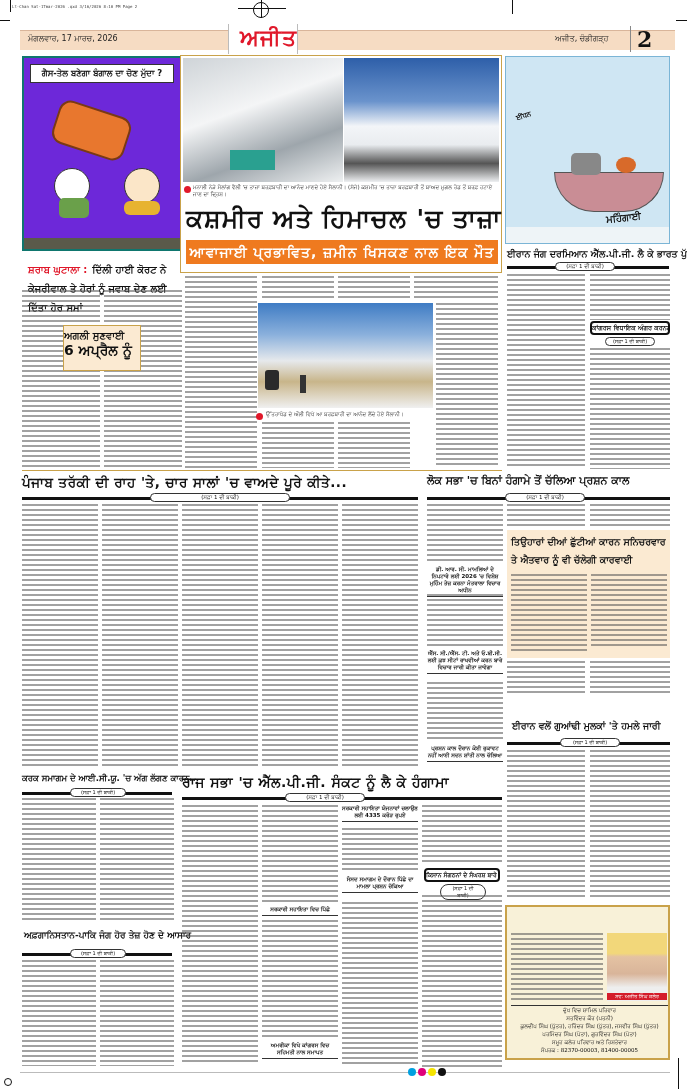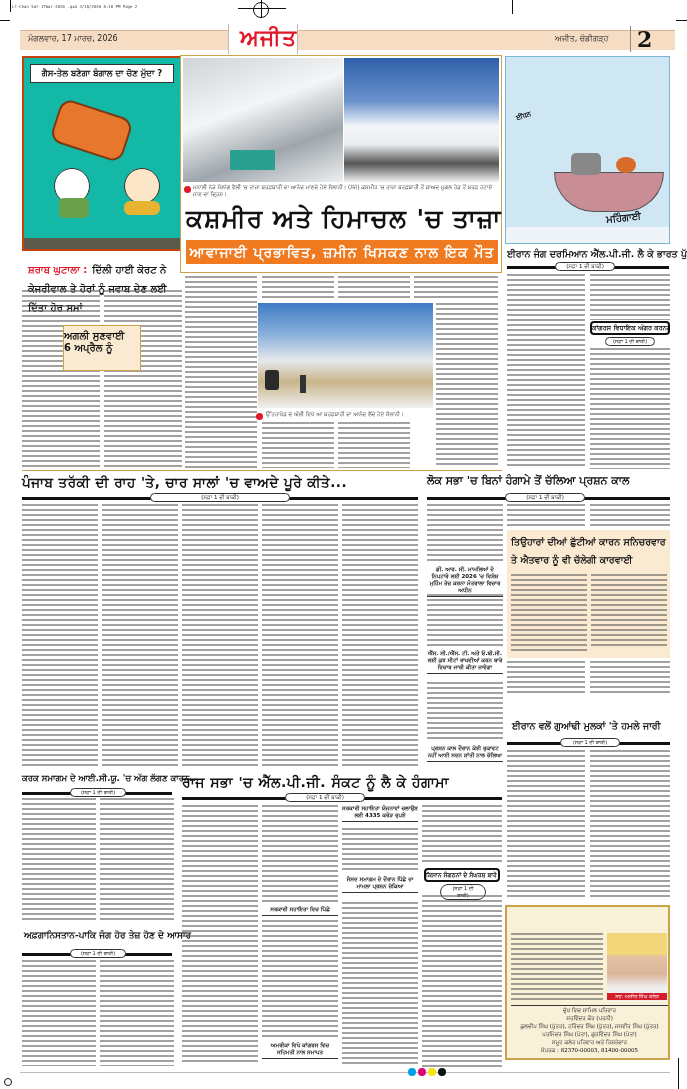--- a/index.html
+++ b/index.html
@@ -6,21 +6,21 @@
   body{width:687px;height:1089px;background:#fff;font-family:"DejaVu Sans",sans-serif;position:relative;overflow:hidden;color:#111}
   .abs{position:absolute}
   .slug{left:12px;top:4px;font-size:4px;color:#444;font-family:"DejaVu Sans Mono",monospace}
   .crop{background:#111}
   .masthead{left:20px;top:30px;width:655px;height:20px;background:#f6dcc3;border-top:1px solid #d9b59a}
   .mh-date{left:28px;top:34px;font-size:8px;color:#222}
   .mh-logo-box{left:228px;top:24px;width:70px;height:30px;background:#fff;border-left:1px solid #bbb;border-right:1px solid #bbb}
   .mh-logo{left:240px;top:24px;font-size:22px;font-weight:bold;color:#e0182a;font-family:"DejaVu Serif",serif;letter-spacing:1px}
   .mh-city{left:555px;top:34px;font-size:8px;color:#222}
   .mh-page{left:630px;top:26px;font-size:22px;font-weight:bold;font-family:"DejaVu Serif",serif;border-left:1px solid #888;padding-left:6px}
-  .cartoon{background:#14b8a6;border:2px solid #c2410c}
+  .cartoon{background:#6d28d9;border:2px solid #0f766e}
   .cap-box{background:#fff;border:1px solid #333;font-size:8.5px;font-weight:bold;text-align:center;padding:3px 2px}
   .cylinder{background:#e8772e;border-radius:12px;border:2px solid #7a3a14}
   .lines{background:repeating-linear-gradient(to bottom,#555 0,#555 2px,transparent 2px,transparent 5px);opacity:.55}
   .rule{background:#111}
   .kicker{font-size:8px;border:1px solid #333;border-radius:8px;background:#fff;padding:0 6px;text-align:center}
   .hl{font-weight:bold;color:#111;white-space:nowrap;font-family:"DejaVu Sans",sans-serif}
   .photo-snow{background:linear-gradient(160deg,#cfd4d8 0%,#f4f5f6 40%,#9ea6ac 70%,#eef0f1 100%)}
   .photo-road{background:linear-gradient(180deg,#2e5fa9 0%,#6a93cc 35%,#f3f5f8 55%,#e9ecef 70%,#555 85%,#eef0f2 100%)}
   .photo-mid{background:linear-gradient(180deg,#3f7cc4 0%,#8ab0dc 30%,#e6e9ec 55%,#c8b58a 75%,#f0f0f0 100%)}
   .orange-band{background:#ef7a1f;color:#fff;font-weight:bold;text-align:center}
@@ -98,21 +98,21 @@
 <div class="abs lines" style="left:590px;top:348px;width:80px;height:121px"></div>
 
 <div class="abs" style="left:28px;top:258px;width:160px">
   <span style="font-size:10px;font-weight:bold;color:#e0182a">ਸ਼ਰਾਬ ਘੁਟਾਲਾ :</span>
   <span style="font-size:10px;font-weight:bold">ਦਿੱਲੀ ਹਾਈ ਕੋਰਟ ਨੇ ਕੇਜਰੀਵਾਲ ਤੇ ਹੋਰਾਂ ਨੂੰ ਜਵਾਬ ਦੇਣ ਲਈ ਦਿੱਤਾ ਹੋਰ ਸਮਾਂ</span>
 </div>
 <div class="abs lines" style="left:22px;top:290px;width:78px;height:178px"></div>
 <div class="abs lines" style="left:104px;top:290px;width:78px;height:178px"></div>
 <div class="abs beige" style="left:63px;top:325px;width:78px;height:46px;border:1px solid #c9a24a;text-align:left;padding-top:4px">
   <div style="font-size:10px;font-weight:bold">ਅਗਲੀ ਸੁਣਵਾਈ</div>
-  <div style="font-size:10px;font-weight:bold">6 ਅਪ੍ਰੈਲ ਨੂੰ</div>
+  <div style="font-size:14px;font-weight:bold">6 ਅਪ੍ਰੈਲ ਨੂੰ</div>
 </div>
 
 <div class="abs" style="left:22px;top:470px;width:480px;height:1px;background:#c9a24a"></div>
 
 <div class="abs hl" style="left:22px;top:474px;font-size:13.5px;letter-spacing:.5px">ਪੰਜਾਬ ਤਰੱਕੀ ਦੀ ਰਾਹ 'ਤੇ, ਚਾਰ ਸਾਲਾਂ 'ਚ ਵਾਅਦੇ ਪੂਰੇ ਕੀਤੇ...</div>
 <div class="abs rule" style="left:22px;top:497px;width:396px;height:3px"></div>
 <div class="abs kicker" style="left:150px;top:493px;width:140px;font-size:5.5px">(ਸਫ਼ਾ 1 ਦੀ ਬਾਕੀ)</div>
 <div class="abs lines" style="left:22px;top:504px;width:76px;height:262px"></div>
 <div class="abs lines" style="left:102px;top:504px;width:76px;height:262px"></div>
 <div class="abs lines" style="left:182px;top:504px;width:76px;height:262px"></div>

